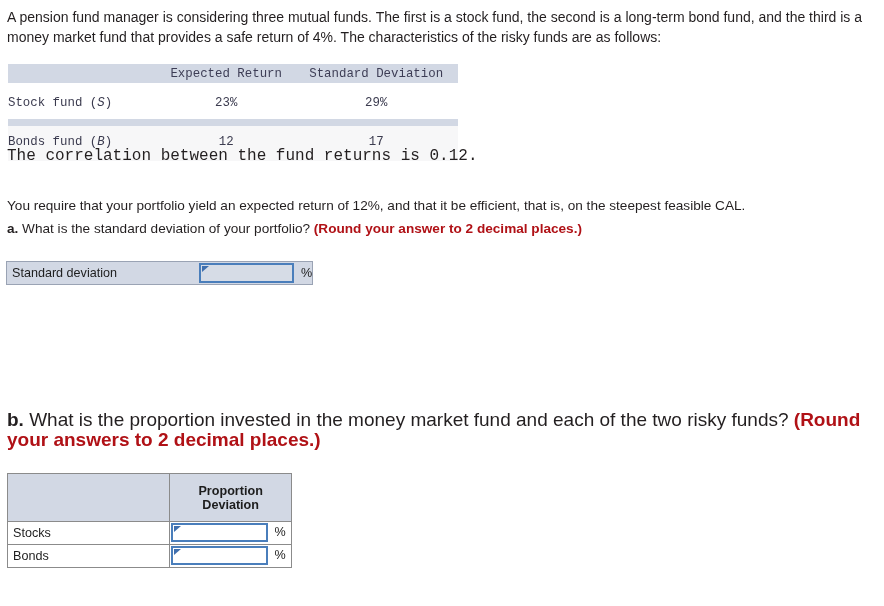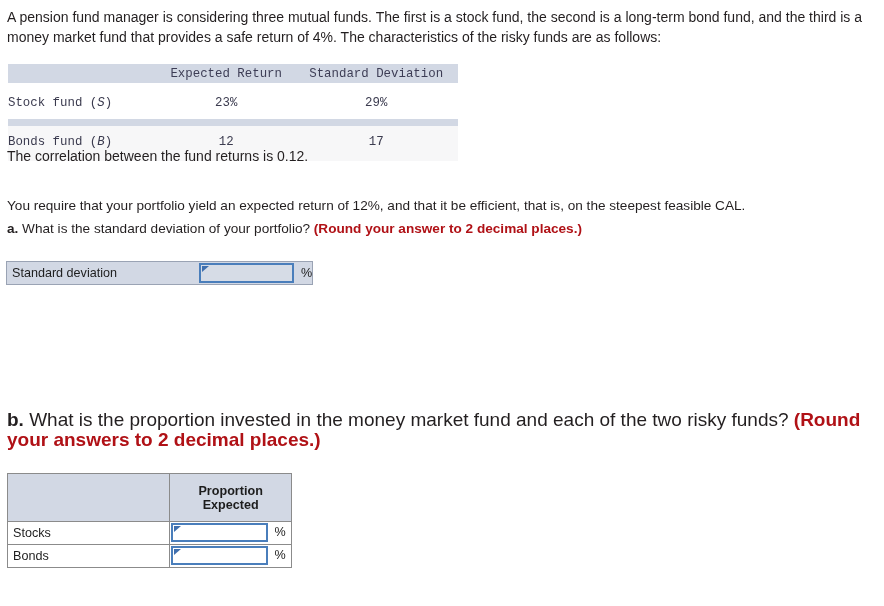--- a/index.html
+++ b/index.html
@@ -74,22 +74,23 @@
     width: 450px;
     height: 7px;
     background: #d2d8e4;
   }
 
   
   .line-corr {
     position: absolute;
     left: 7px;
     top: 146px;
-    font-size: 14px;
-    line-height: 20px;
+    font-size: 16px;
+    line-height: 20px;
+    font-family: Liberation Mono, monospace;
   }
   .line-require {
     position: absolute;
     left: 7px;
     top: 196px;
     width: 872px;
     font-size: 13.6px;
     line-height: 20px;
   }
   .q-a {
@@ -277,21 +278,21 @@
   </div>
 
   <div class="q-b"><span class="bold">b.</span><span> What is the proportion invested in the money market fund and each of the two risky funds? </span><span class="red">(Round your answers to 2 decimal places.)</span></div>
 
   <table class="prop-table">
     <thead>
       <tr>
         <th class="hdr-blank"></th>
         <th class="hdr-prop" colspan="1">
           <div>Proportion</div>
-          <div>Expected</div>
+          <div>Deviation</div>
         </th>
       </tr>
     </thead>
     <tbody>
       <tr>
         <td class="name-cell">Stocks</td>
         <td class="input-cell">
           <div class="cell-input">
             <span class="flag"></span>
           </div>

